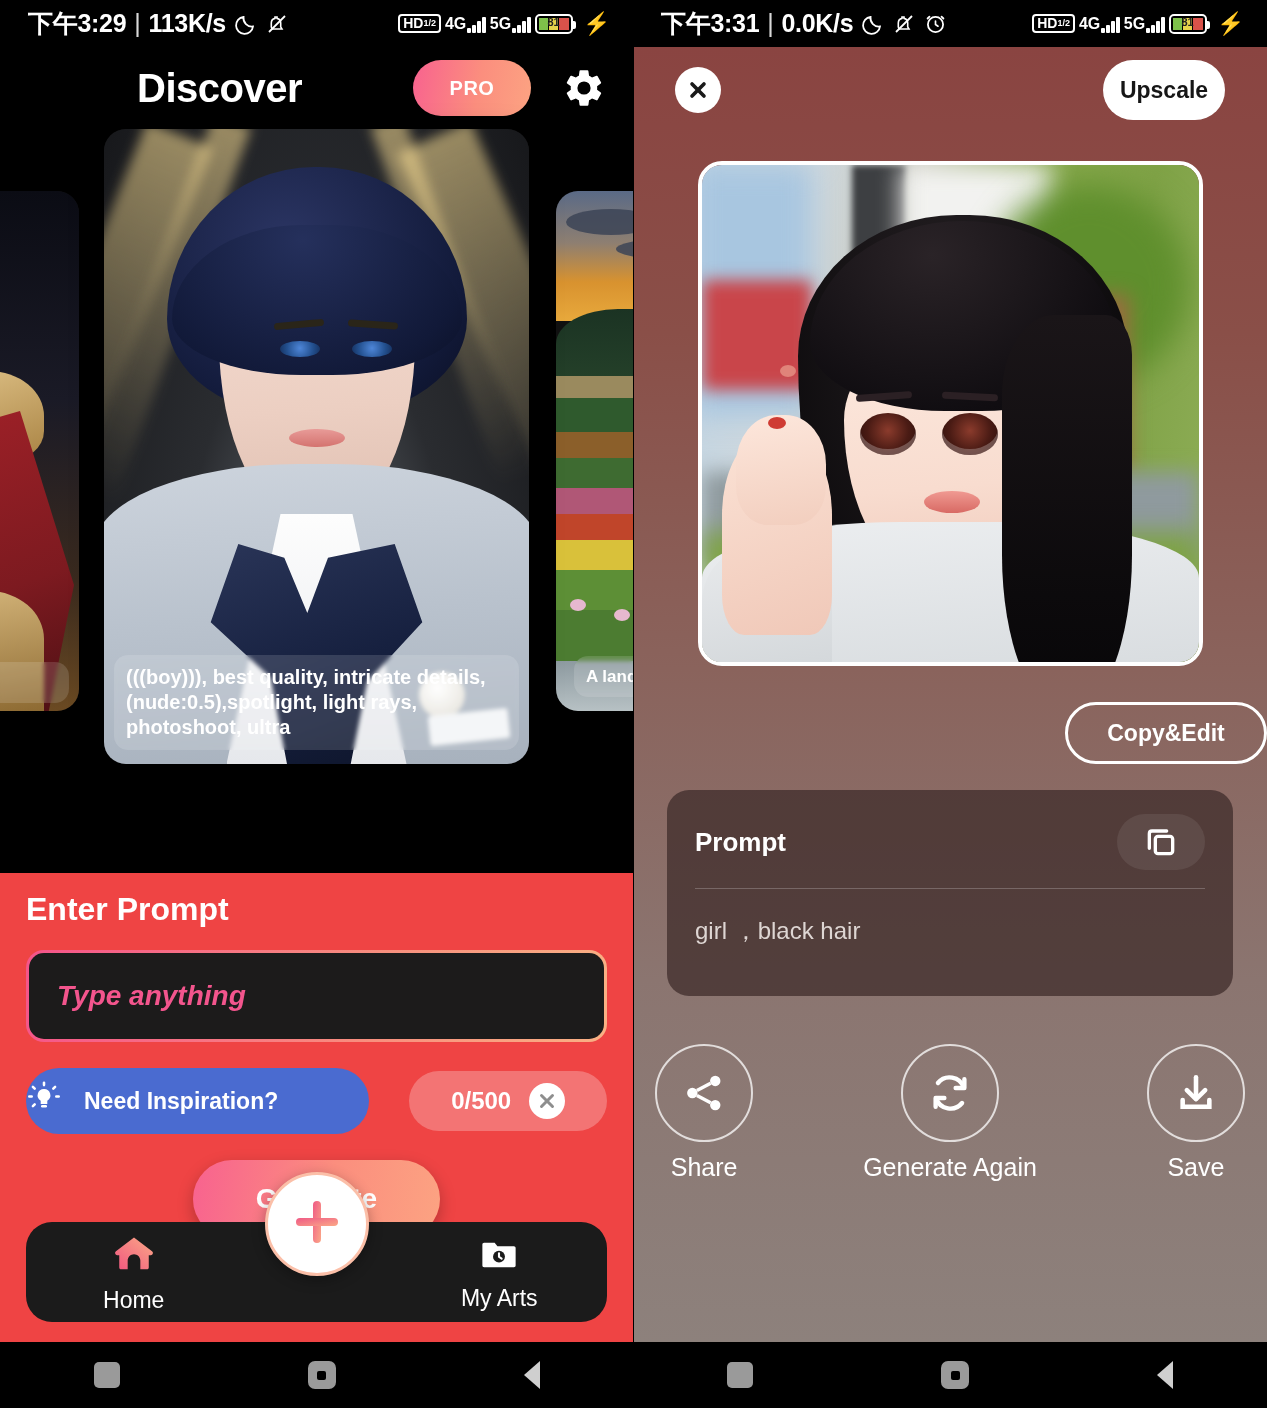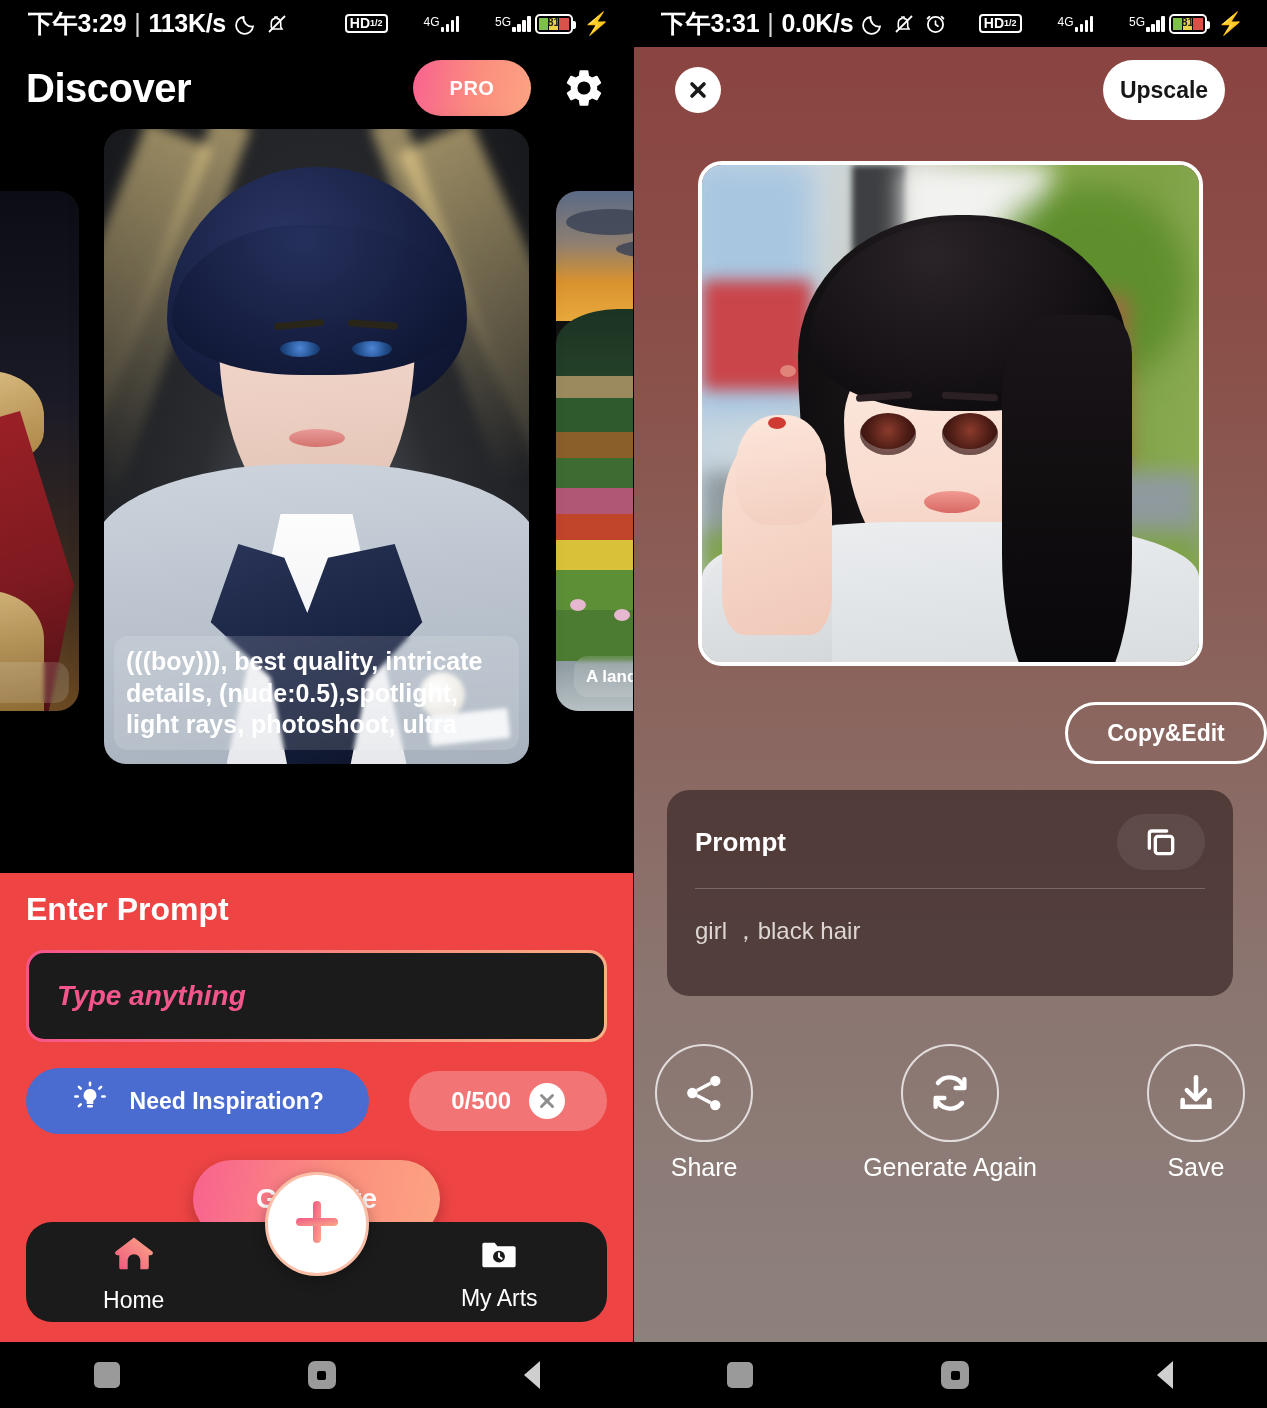--- a/index.html
+++ b/index.html
@@ -41,42 +41,42 @@
   .sb-icons { display: flex; align-items: center; gap: 7px; }
   .sb-right { display: flex; align-items: center; gap: 4px; }
   .hd-badge {
     border: 2px solid #fff; border-radius: 4px;
     font-size: 14px; font-weight: 700;
     padding: 0px 3px; line-height: 15px;
     display: flex; align-items: center;
   }
   .hd-badge sub { font-size: 9px; }
   .net { display: flex; align-items: flex-end; gap: 2px; }
-  .net-label { font-size: 12px; font-weight: 400; margin-right: -1px; align-self: flex-start; margin-left: 32px; }
+  .net-label { font-size: 16px; font-weight: 700; margin-right: -1px; align-self: flex-start; }
   .bars { display: flex; align-items: flex-end; gap: 1.5px; height: 17px; }
   .bars i { display: block; width: 3.5px; background: #fff; border-radius: 1px; }
   .bars i:nth-child(1){height:5px}.bars i:nth-child(2){height:8px}
   .bars i:nth-child(3){height:12px}.bars i:nth-child(4){height:16px}
   .batt {
     width: 38px; height: 20px; border: 2px solid #fff; border-radius: 5px;
     display: flex; align-items: center; padding: 2px; gap: 1px; position: relative;
   }
   .batt:after { content:""; position:absolute; right:-5px; top:5px; width:3px;height:8px;background:#fff;border-radius:0 2px 2px 0;}
   .batt span { flex:1; height:100%; }
   .batt .g { background:#7ec14a; } .batt .y{background:#e8d44b;} .batt .r{background:#d9524a;}
   .batt .num { position:absolute; left:0; right:0; text-align:center; font-size:11px; font-weight:700; color:#222; }
   .bolt { font-size: 22px; margin-left: 7px; }
 
   
   .left-body { position: relative; height: 1295px; background: #000; }
   .header {
     height: 82px; display: flex; align-items: center;
     padding: 0 26px; gap: 0;
   }
-  .title { font-size: 40px; font-weight: 700; color: #fff; letter-spacing: -.5px; flex: 1; }
+  .title { font-size: 40px; font-weight: 700; color: #fff; letter-spacing: -.5px; flex: 1; text-align: center; }
   .pro-btn {
     width: 118px; height: 56px; border-radius: 28px;
     background: linear-gradient(100deg,#f8628f 0%,#fb8e7e 55%,#fca382 100%);
     display: flex; align-items: center; justify-content: center;
     color: #fff; font-size: 20px; font-weight: 600; letter-spacing: .5px;
     border: none; cursor: pointer;
   }
   .gear { margin-left: 30px; width: 46px; height: 46px; display:flex;align-items:center;justify-content:center; }
 
   
@@ -86,21 +86,21 @@
     background: #111;
   }
   .card.side-l { left: -76px; top: 62px; width: 155px; height: 520px; }
   .card.side-r { left: 556px; top: 62px; width: 155px; height: 520px; }
   .card.center { left: 104px; top: 0px; width: 425px; height: 635px; z-index: 5;
     box-shadow: 0 10px 30px rgba(0,0,0,.6); }
   .card .cap {
     position: absolute; left: 10px; right: 10px; bottom: 14px;
     background: rgba(255,255,255,.14);
     border-radius: 14px; padding: 10px 12px;
-    color: #fff; font-size: 25px; font-weight: 600; line-height: 1.25;
+    color: #fff; font-size: 20px; font-weight: 600; line-height: 1.25;
     backdrop-filter: blur(2px);
   }
   .card.side-r .cap { font-size: 17px; left: 18px; right: -40px; }
   .card.side-l .cap { font-size: 17px; left: -22px; right: 10px; bottom: 8px; }
 
   
   .art-boy { position:absolute; inset:0; background:
       radial-gradient(ellipse at 50% 120%, #8d949c 0%, #2a2c30 55%, #17181b 100%);
   }
   .ray { position:absolute; background: linear-gradient(180deg, rgba(255,226,150,.55), rgba(255,226,150,0)); filter: blur(6px); }
@@ -184,21 +184,21 @@
   }
   .prompt-box-inner {
     width:100%; height:100%; border-radius: 15px; background:#1c1b1b;
     display:flex; align-items:center; padding: 0 28px; font-style: italic;
   }
   .prompt-placeholder { color:#f3558d; font-size: 28px; font-weight: 700; }
 
   .row-inspire { display:flex; align-items:center; margin: 26px 26px 0; gap: 40px; }
   .insp-btn {
     width: 344px; height: 66px; border-radius: 33px; background:#4a6bd0;
-    display:flex; align-items:center; justify-content:center; gap: 22px;
+    display:flex; align-items:center; justify-content:flex-start; gap: 22px;
     color:#fff; font-size: 23px; font-weight: 700; border:none; cursor:pointer;
   }
   .count-pill {
     width: 198px; height: 60px; border-radius: 30px; background: rgba(255,255,255,.26);
     display:flex; align-items:center; justify-content:center; gap: 18px;
     color:#fff; font-size: 24px; font-weight: 600; cursor:pointer;
   }
   .clear-x { width: 36px; height: 36px; border-radius: 50%; background:#fff;
     display:flex; align-items:center; justify-content:center; }
   .gen-wrap { display:flex; justify-content:center; margin-top: 26px; }

